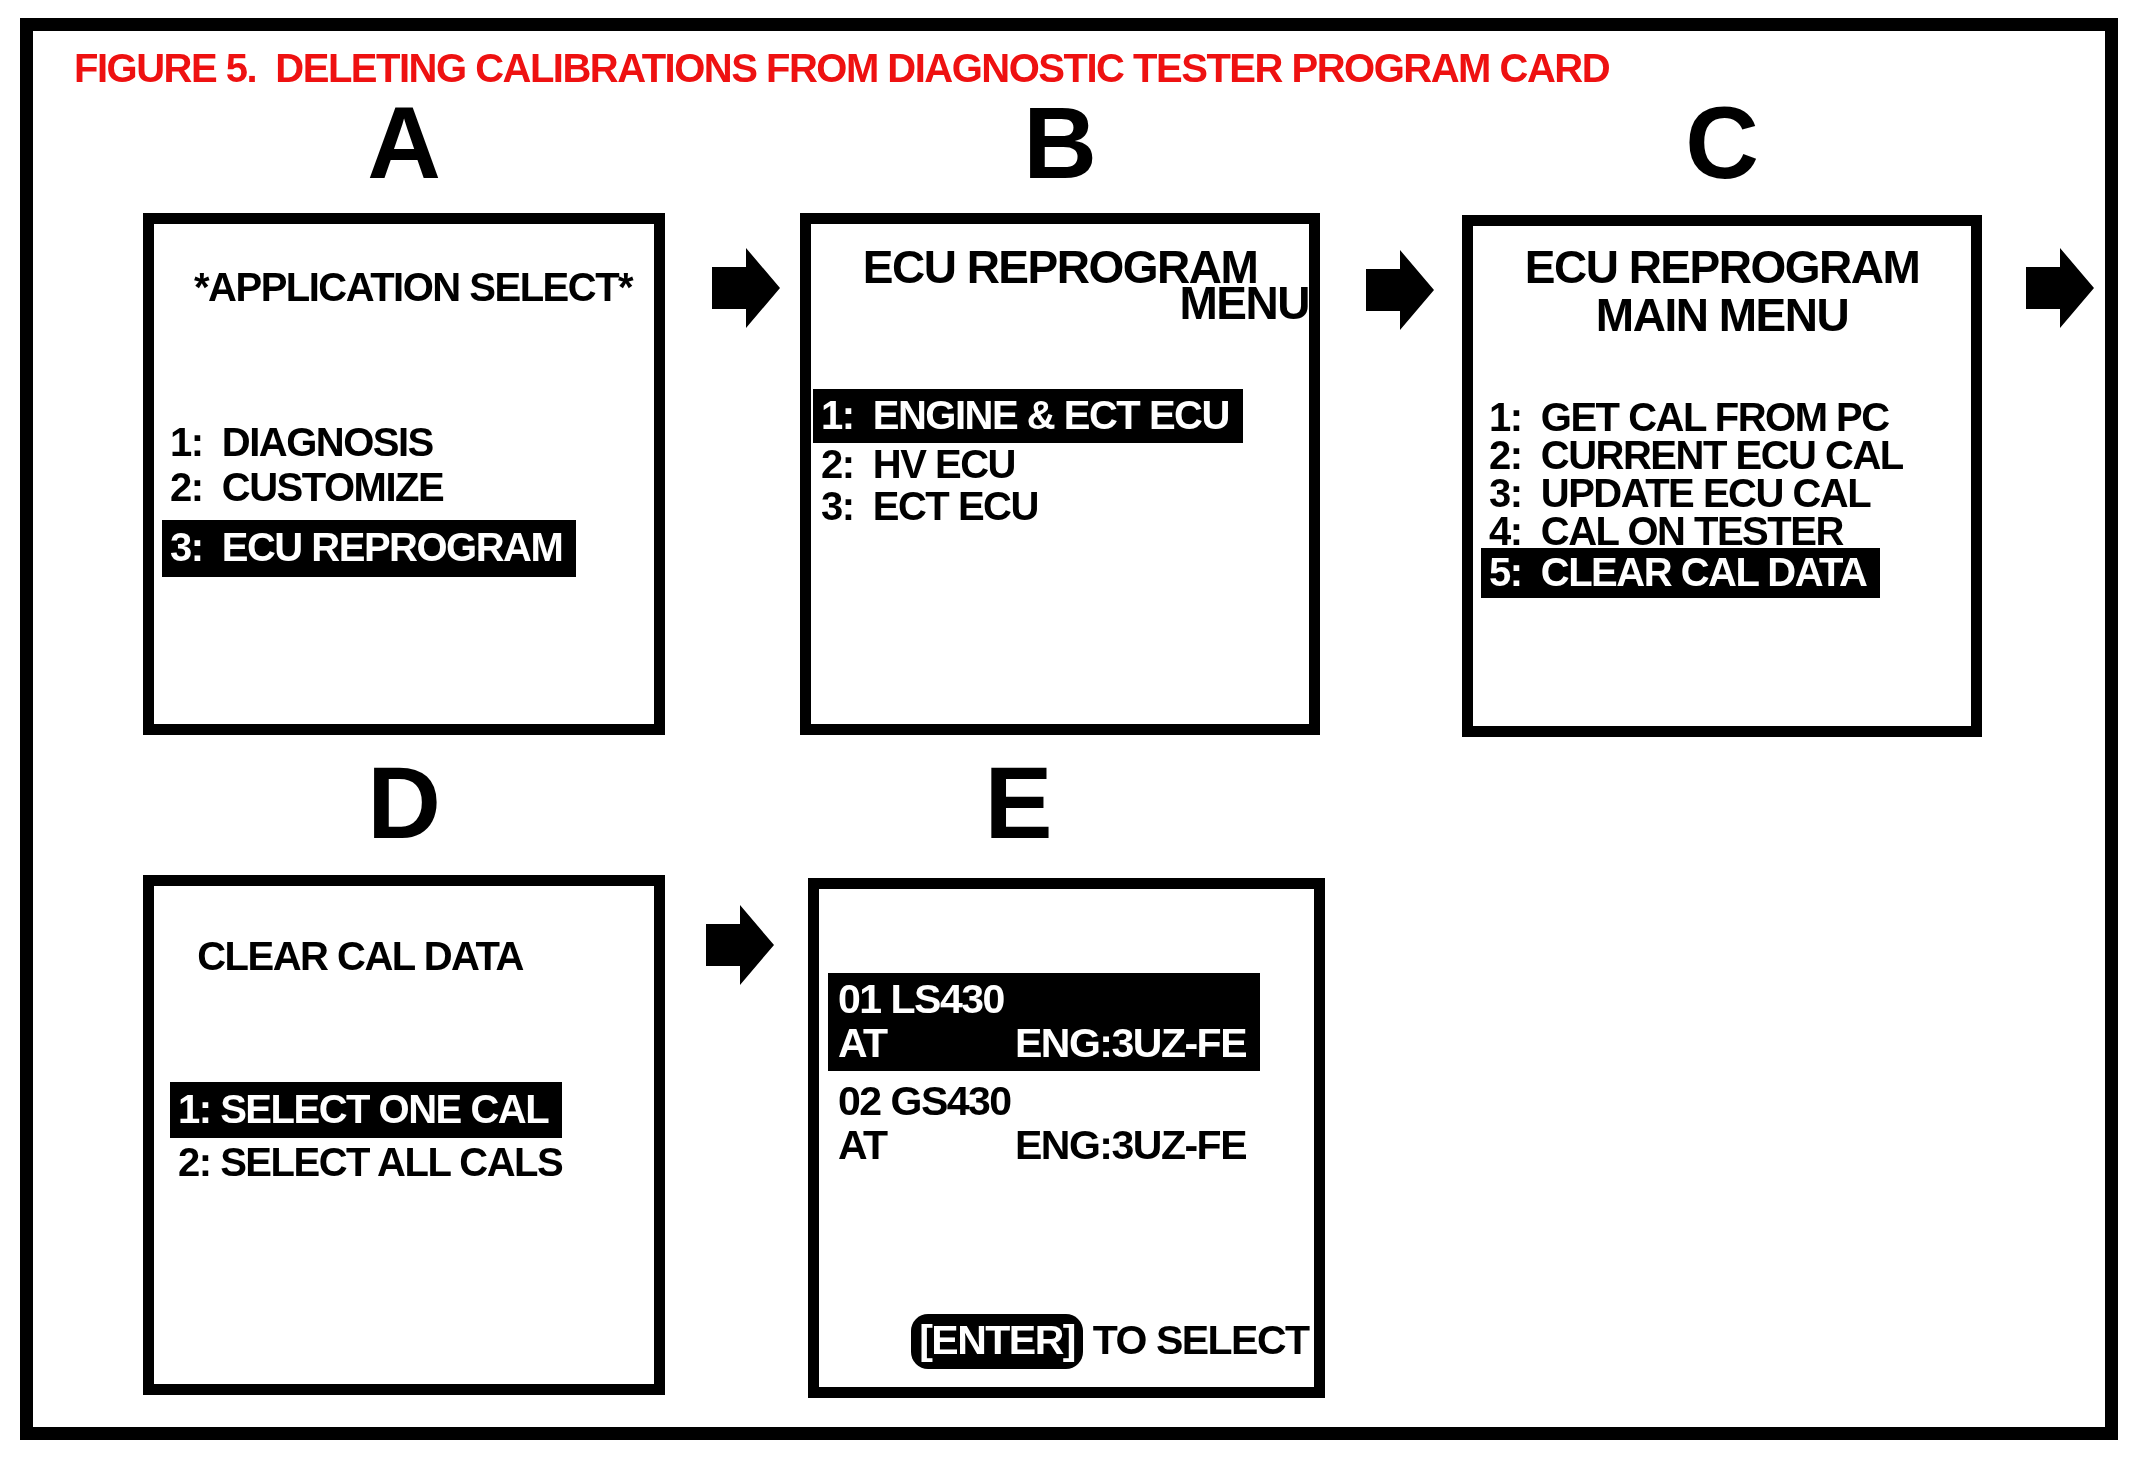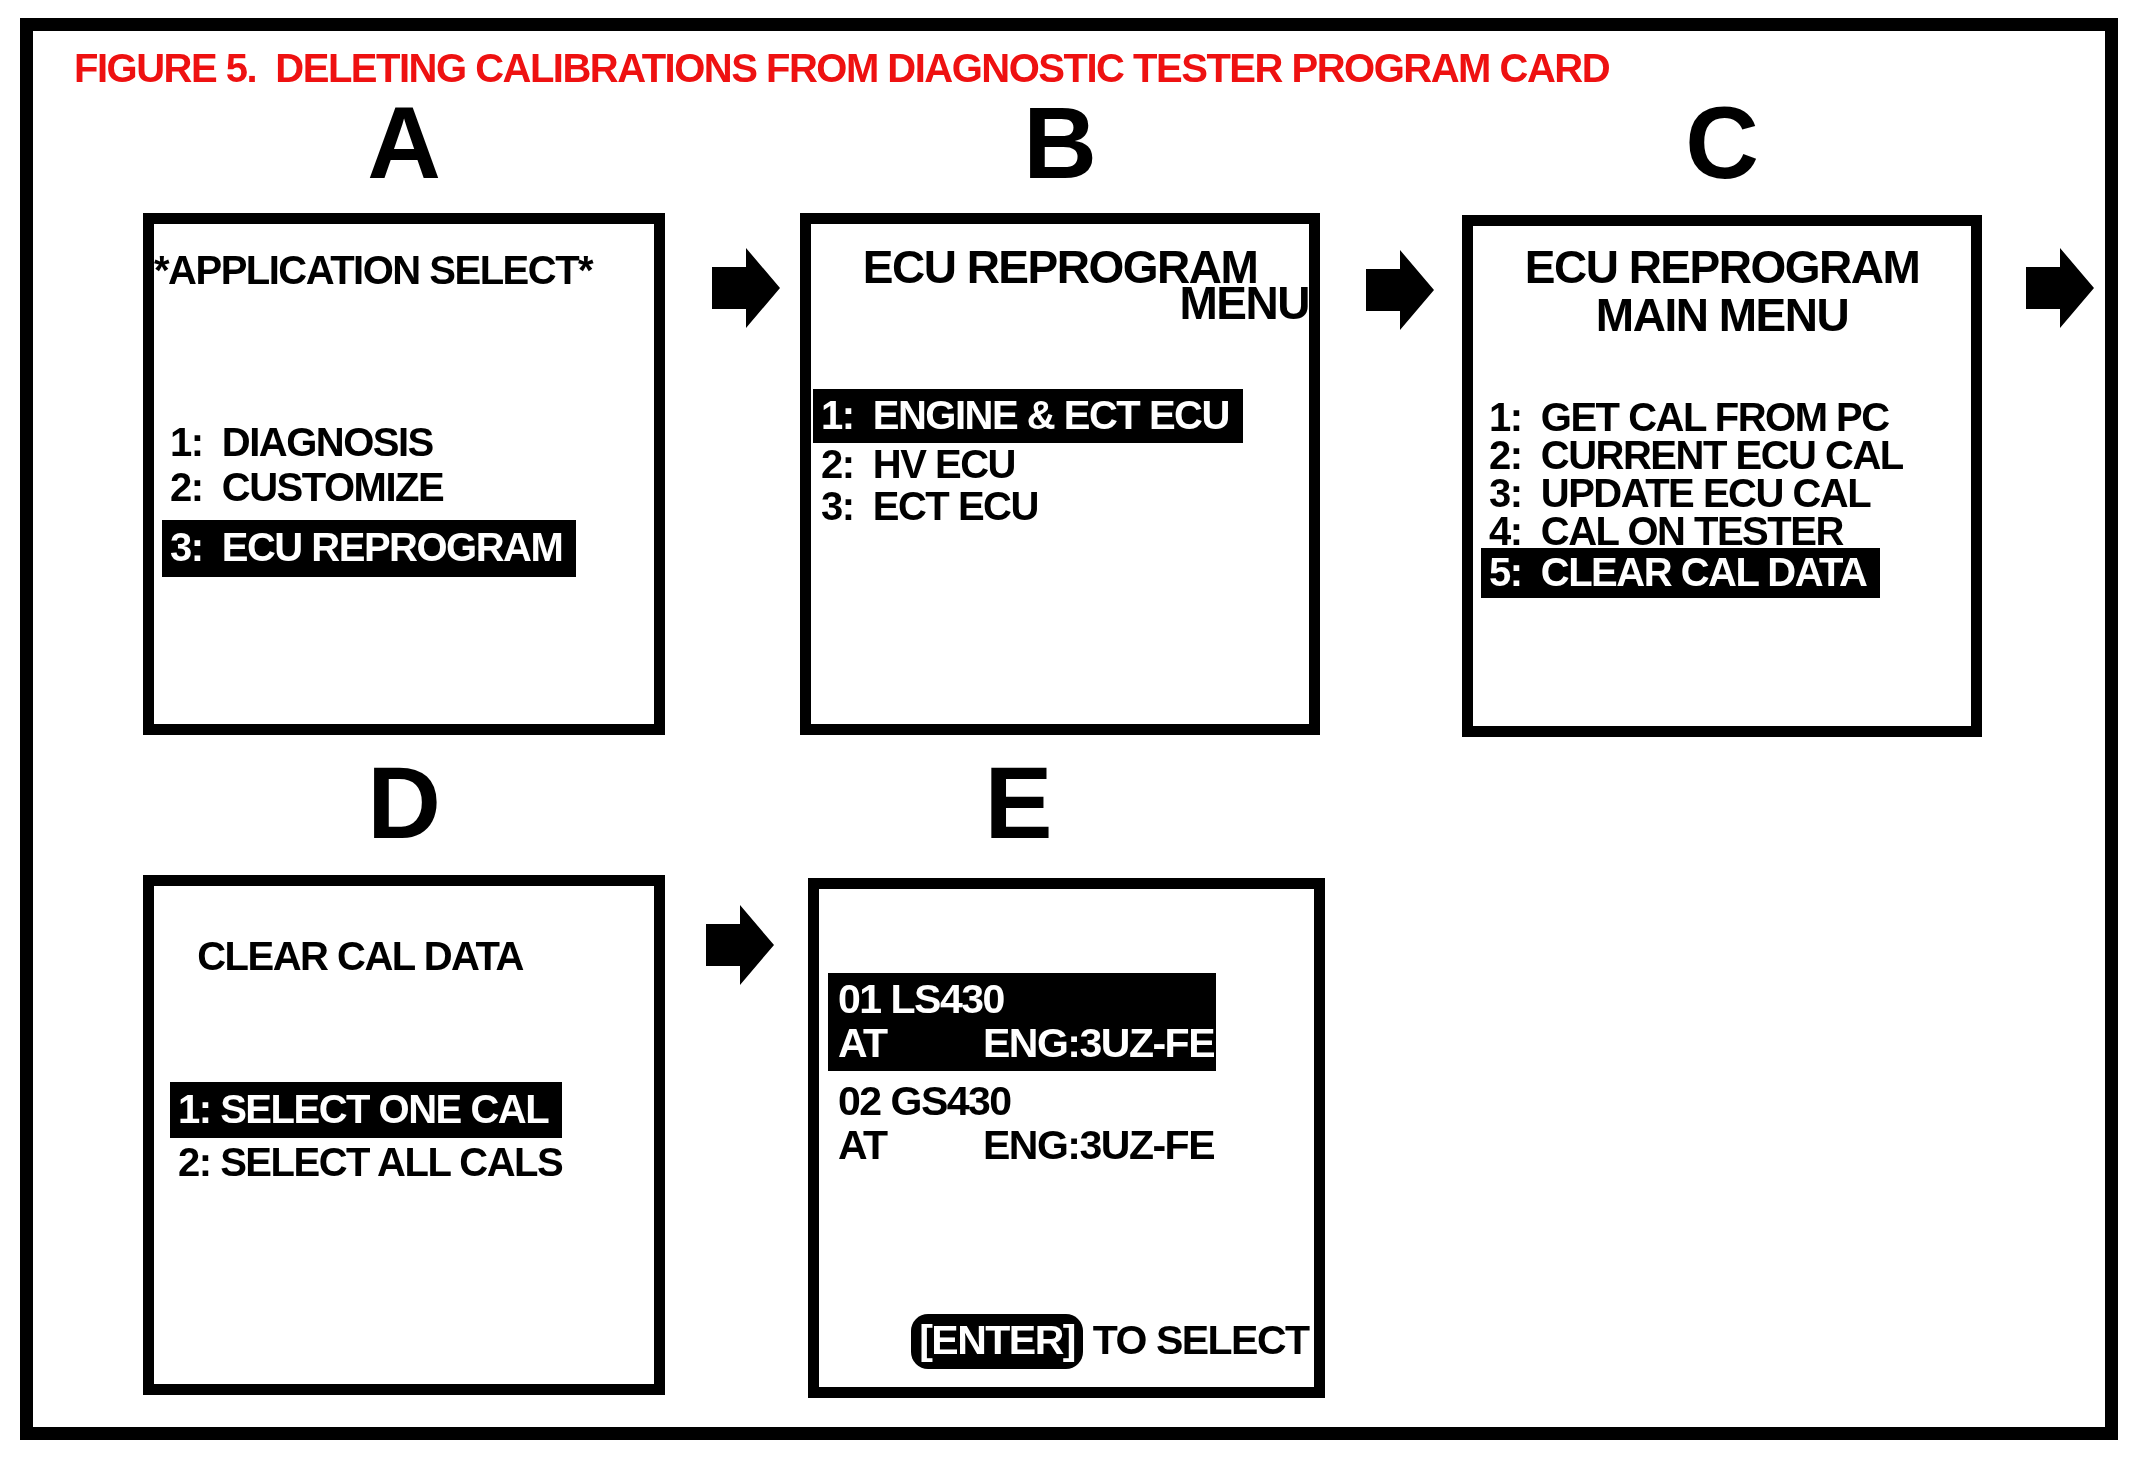--- a/index.html
+++ b/index.html
@@ -24,21 +24,21 @@
                letter-spacing:-1.5px; white-space:pre; }
   .scr-title.narrowed { right:88px; }
 
   .menu { position:absolute; letter-spacing:-1.5px; }
   .menu-item { white-space:pre; padding:0 8px; width:max-content; }
   .menu-item.selected { background:#000000; color:#ffffff; padding:5px 14px 7px 8px; }
 
   .arrow { position:absolute; }
 
   
-  .cal-entry { position:absolute; left:9px; width:388px; padding:4px 2px 6px 10px;
+  .cal-entry { position:absolute; left:9px; width:432px; padding:4px 14px 6px 10px;
                letter-spacing:-1.5px; font-size:41px; }
   .cal-entry .cal-row { display:flex; justify-content:space-between; line-height:44px; white-space:pre; }
   .cal-entry.selected { background:#000000; color:#ffffff; }
 
   .e-footer { position:absolute; letter-spacing:-1.5px; font-size:41px; }
   .e-footer .line { line-height:47px; white-space:pre; }
   .key-chip { background:#000000; color:#ffffff; padding:3px 8px 5px 8px; display:inline-block;border-radius:17px; }
   .exit-line { margin-left:46px; }
 
   .fs40 { font-size:40px; }
@@ -58,21 +58,21 @@
 
   <div class="fig-title">FIGURE 5.  DELETING CALIBRATIONS FROM DIAGNOSTIC TESTER PROGRAM CARD</div>
 
   <div class="step-label" style="left:143px; top:92px; width:522px;">A</div>
   <div class="step-label" style="left:800px; top:92px; width:520px;">B</div>
   <div class="step-label" style="left:1462px; top:92px; width:520px;">C</div>
   <div class="step-label" style="left:143px; top:752px; width:522px;">D</div>
   <div class="step-label" style="left:760px; top:752px; width:517px;">E</div>
 
   <div class="screen" style="left:143px; top:213px; width:522px; height:522px;">
-    <div class="scr-title narrowed fs40" style="top:24px;">*APPLICATION SELECT*</div>
+    <div class="scr-title narrowed fs40" style="top:41px;padding-left:40px;">*APPLICATION SELECT*</div>
     <div class="menu fs40 lh45" style="left:8px; top:196px;">
       <div class="menu-item">1:  DIAGNOSIS</div>
       <div class="menu-item">2:  CUSTOMIZE</div>
       <div class="menu-item selected" style="margin-top:10px;">3:  ECU REPROGRAM</div>
     </div>
   </div>
 
   <svg class="arrow" style="left:712px; top:248px;" width="68" height="80" viewBox="0 0 68 80">
     <polygon points="0,19 34,19 34,0 68,40 34,80 34,61 0,61" fill="#000000"></polygon>
   </svg>

